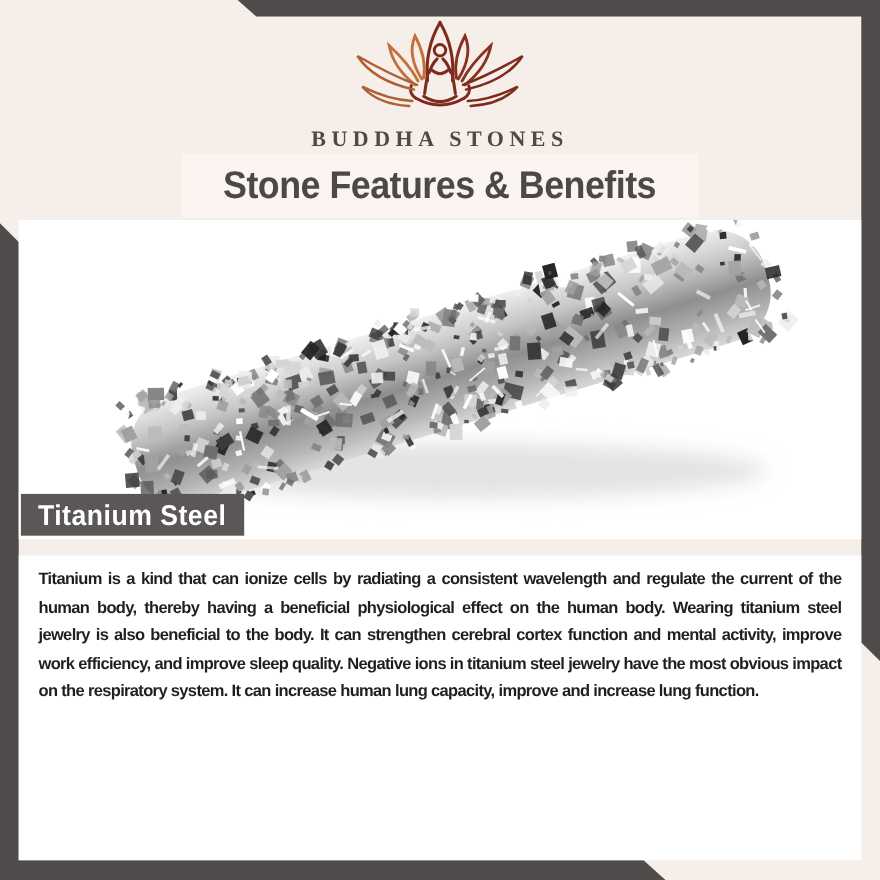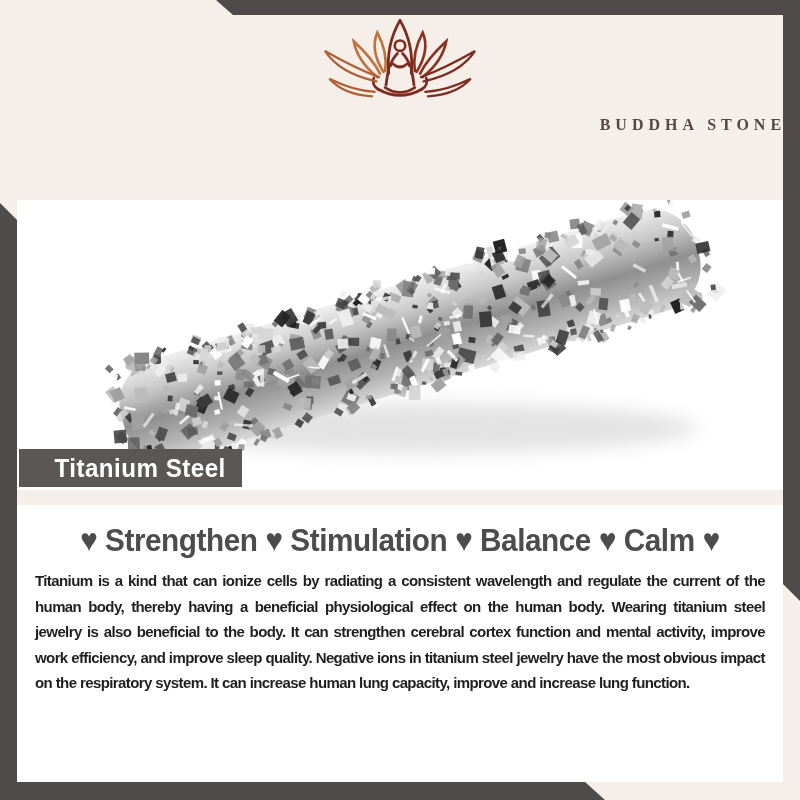--- a/index.html
+++ b/index.html
@@ -25,24 +25,23 @@
   .frame path{fill:var(--frame-dark);}
 
   .logo{
     position:absolute;left:0;top:16px;width:800px;
     text-align:center;
   }
   .logo svg{display:block;margin:0 auto;}
   .brand-name{
     margin-top:4px;
     font-family:"Liberation Serif", serif;
-    font-size:16px;font-weight:600;
+    font-size:20px;font-weight:600;
     letter-spacing:5px;
     color:var(--brand-text);
-    text-align:right;
   }
 
   .heading-band{
     position:absolute;left:165px;top:140px;width:470px;height:58px;
     background:var(--heading-band-background);
     display:flex;align-items:center;justify-content:center;
   }
   .heading-band h1{
     margin:0;font-size:35px;font-weight:bold;color:var(--heading-text);
   }
@@ -53,21 +52,21 @@
 
   .image-panel{
     position:absolute;left:17px;top:200px;width:766px;height:290px;
     background:#ffffff;
   }
   .image-panel svg{position:absolute;left:0;top:0;}
 
   .stone-label{
     position:absolute;left:19px;top:449px;width:203px;height:38px;
     background:var(--label-background);
-    display:flex;align-items:center;justify-content:center;padding-left:20px;
+    display:flex;align-items:center;justify-content:center;
   }
   .stone-label span{
     color:var(--label-text);font-size:26px;font-weight:bold;letter-spacing:.5px;
   }
 
   .text-panel{
     position:absolute;left:17px;top:505px;width:766px;height:277px;
     background:#ffffff;
   }
   .text-panel h2{
@@ -127,20 +126,23 @@
         </g>
         <g stroke="var(--lotus-center,#7e2a1e)" stroke-width="2.6">
           <path d="M147 75 C174 69 195 57 206 40 C185 52 163 63 144 70"></path>
           <path d="M152 92 C173 91 190 84 201 72 C185 80 167 86 149 87"></path>
         </g>
       </g>
     </svg>
     <div class="brand-name">BUDDHA STONES</div>
   </header>
 
+  <div class="heading-band">
+    <h1><span class="condensed">Stone Features &amp; Benefits</span></h1>
+  </div>
 
   <section class="image-panel">
     <svg width="766" height="290" viewBox="0 0 766 290" aria-hidden="true">
       <defs>
         <linearGradient id="barGrad" x1="0" y1="0" x2="0" y2="1">
           <stop offset="0" stop-color="#f0f0f0"></stop>
           <stop offset="0.28" stop-color="#c7c7c7"></stop>
           <stop offset="0.55" stop-color="#8f8f8f"></stop>
           <stop offset="0.8" stop-color="#b3b3b3"></stop>
           <stop offset="1" stop-color="#d9d9d9"></stop>
@@ -676,17 +678,16 @@
           </g>
       </g>
     </svg>
   </section>
 
   <div class="stone-label">
     <span class="condensed">Titanium Steel</span>
   </div>
 
   <section class="text-panel">
-    <h2><span class="condensed">♥ Strengthen ♥ Stimulation ♥ Balance ♥ Calm ♥</span></h2>
     <p>Titanium is a kind that can ionize cells by radiating a consistent wavelength and regulate the current of the human body, thereby having a beneficial physiological effect on the human body. Wearing titanium steel jewelry is also beneficial to the body. It can strengthen cerebral cortex function and mental activity, improve work efficiency, and improve sleep quality. Negative ions in titanium steel jewelry have the most obvious impact on the respiratory system. It can increase human lung capacity, improve and increase lung function.</p>
   </section>
 
 </div>
 
 </body></html>

